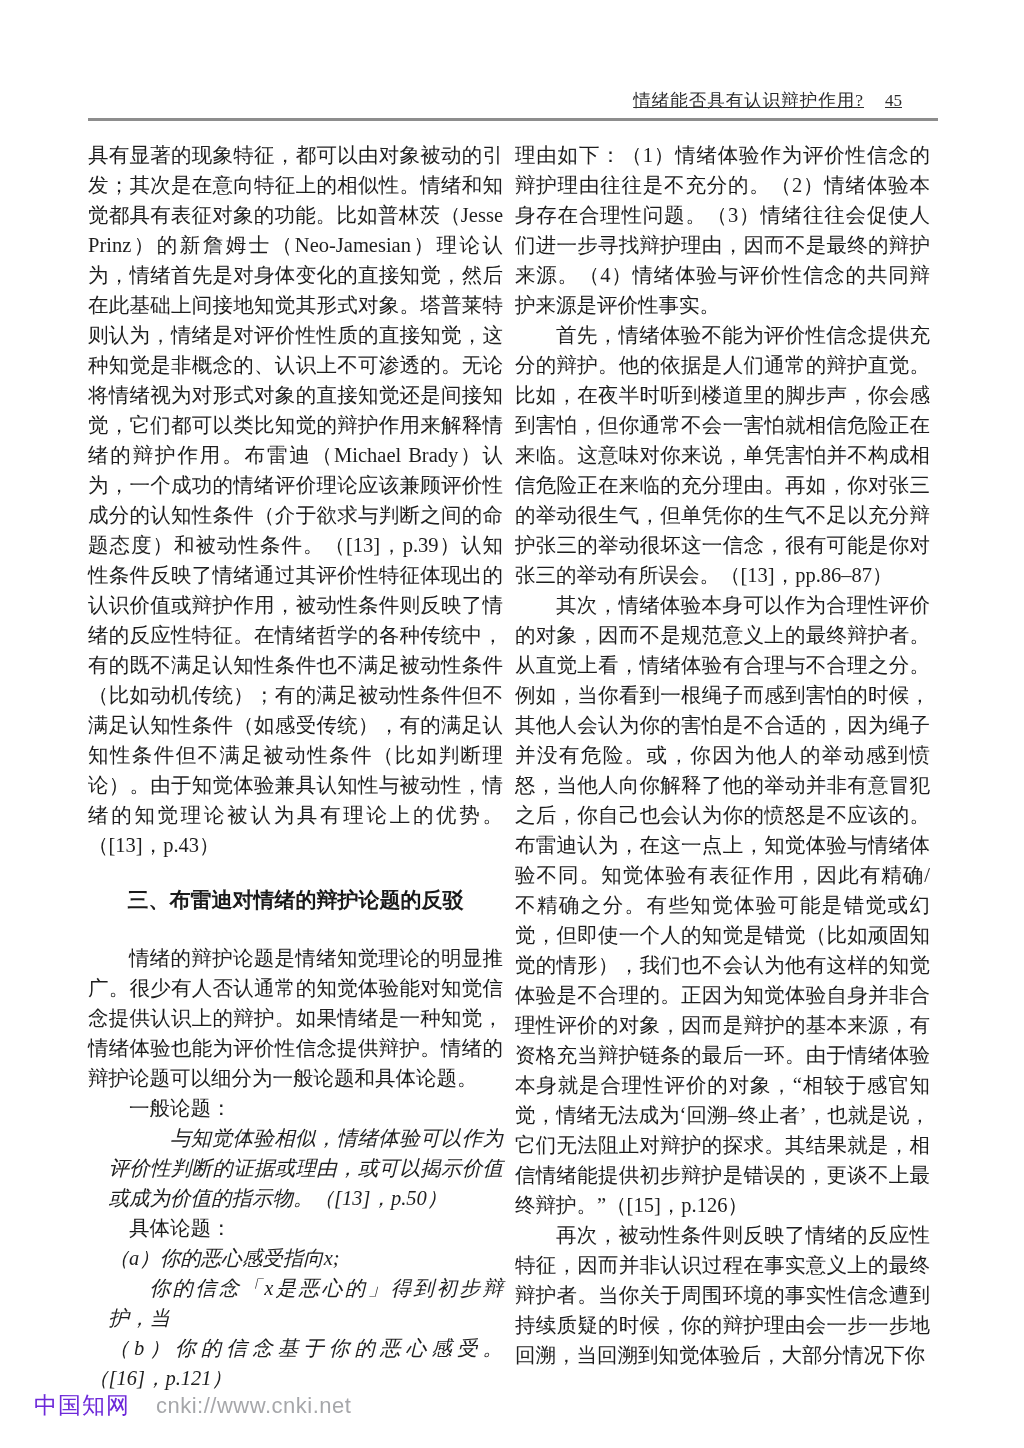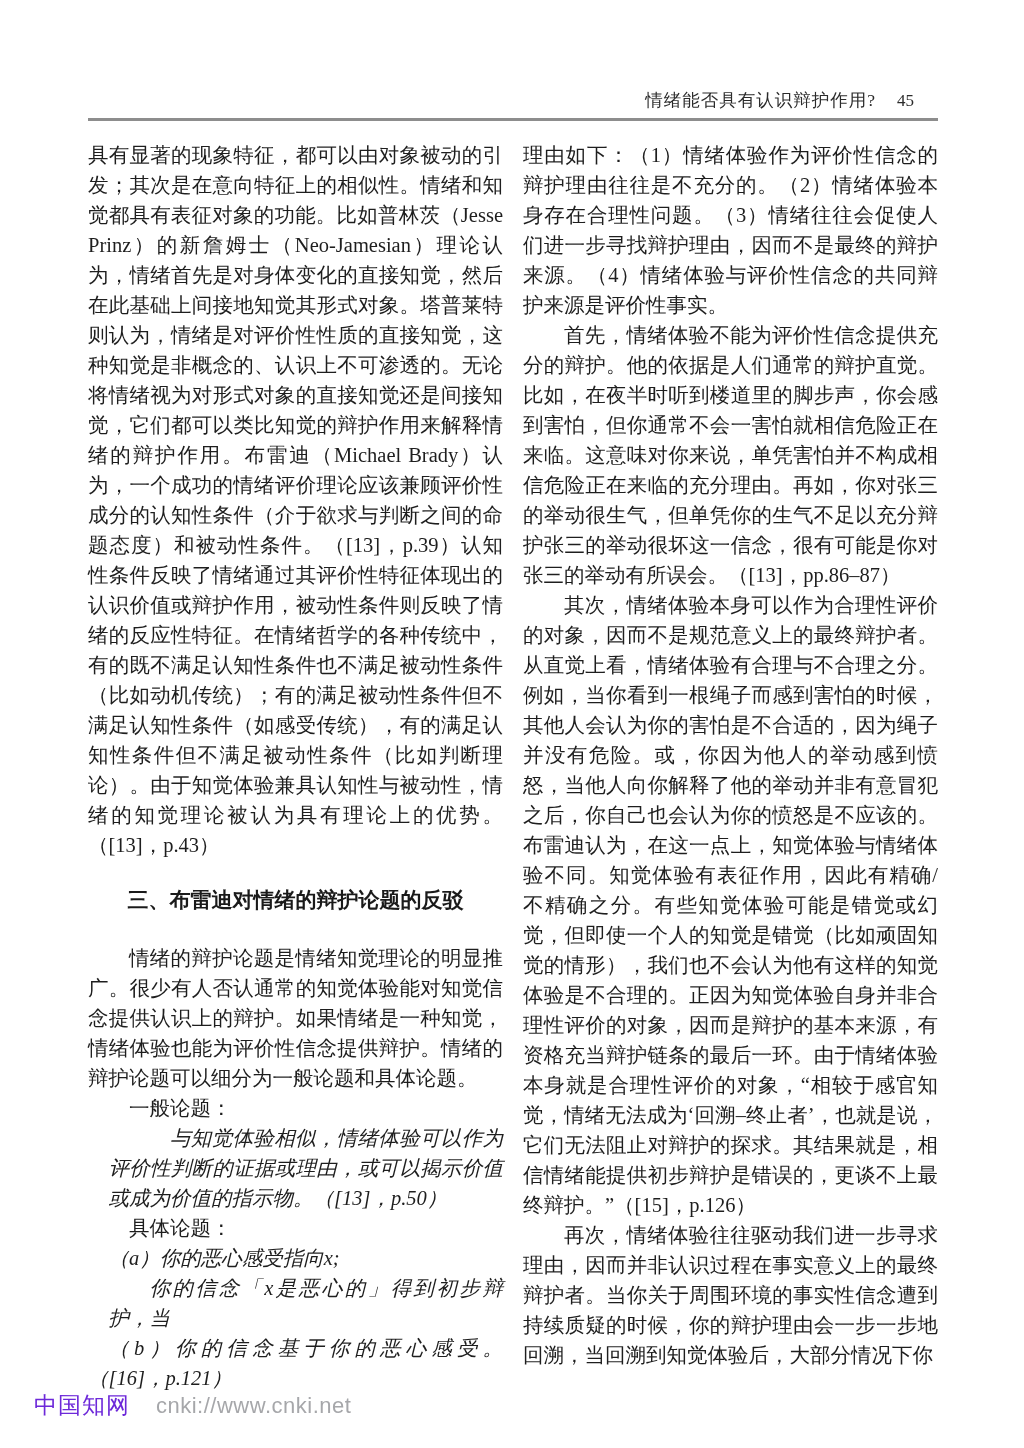--- a/index.html
+++ b/index.html
@@ -16,49 +16,50 @@
     color: #1e1e1e;
   }
   .page {
     position: absolute;
     inset: 0;
   }
   
   .running-header {
     position: absolute;
     top: 88px;
-    left: 100px;
+    left: 88px;
     width: 850px;
     display: flex;
     justify-content: flex-end;
     align-items: baseline;
     gap: 21px;
     padding-right: 36px;
     box-sizing: border-box;
     font-size: 17.5px;
     color: #2b2b2b;
+    text-decoration: underline;
   }
   .running-header .title { letter-spacing: 1px; }
   .running-header .pagenum { font-size: 17px; }
   .header-rule {
     position: absolute;
     top: 118px;
     left: 88px;
     width: 850px;
     height: 3px;
     background: #8d8d8d;
   }
   
   .columns {
     position: absolute;
     top: 140px;
     left: 88px;
     width: 850px;
     display: flex;
-    gap: 20px;
+    gap: 12px;
   }
   .col {
     width: 415px;
     font-size: 20.5px;
     line-height: 30px;
     text-align: justify;
     text-justify: inter-character;
   }
   .col p { margin: 0; }
   .indent { text-indent: 2em; }
@@ -130,21 +131,21 @@
       <p class="indent">具体论题：</p>
       <p class="quote quote-item">（a）你的恶心感受指向x;</p>
       <p class="quote quote-intro">你的信念「x是恶心的」得到初步辩护，当</p>
       <p class="quote quote-item">（b）你的信念基于你的恶心感受。（[16]，p.121）</p>
     </div>
 
     <div class="col">
       <p class="noindent">理由如下：（1）情绪体验作为评价性信念的辩护理由往往是不充分的。（2）情绪体验本身存在合理性问题。（3）情绪往往会促使人们进一步寻找辩护理由，因而不是最终的辩护来源。（4）情绪体验与评价性信念的共同辩护来源是评价性事实。</p>
       <p class="indent">首先，情绪体验不能为评价性信念提供充分的辩护。他的依据是人们通常的辩护直觉。比如，在夜半时听到楼道里的脚步声，你会感到害怕，但你通常不会一害怕就相信危险正在来临。这意味对你来说，单凭害怕并不构成相信危险正在来临的充分理由。再如，你对张三的举动很生气，但单凭你的生气不足以充分辩护张三的举动很坏这一信念，很有可能是你对张三的举动有所误会。（[13]，pp.86–87）</p>
       <p class="indent">其次，情绪体验本身可以作为合理性评价的对象，因而不是规范意义上的最终辩护者。从直觉上看，情绪体验有合理与不合理之分。例如，当你看到一根绳子而感到害怕的时候，其他人会认为你的害怕是不合适的，因为绳子并没有危险。或，你因为他人的举动感到愤怒，当他人向你解释了他的举动并非有意冒犯之后，你自己也会认为你的愤怒是不应该的。布雷迪认为，在这一点上，知觉体验与情绪体验不同。知觉体验有表征作用，因此有精确/不精确之分。有些知觉体验可能是错觉或幻觉，但即使一个人的知觉是错觉（比如顽固知觉的情形），我们也不会认为他有这样的知觉体验是不合理的。正因为知觉体验自身并非合理性评价的对象，因而是辩护的基本来源，有资格充当辩护链条的最后一环。由于情绪体验本身就是合理性评价的对象，“相较于感官知觉，情绪无法成为‘回溯–终止者’，也就是说，它们无法阻止对辩护的探求。其结果就是，相信情绪能提供初步辩护是错误的，更谈不上最终辩护。”（[15]，p.126）</p>
-      <p class="indent">再次，情绪体验往往驱动我们进一步寻求理由，因而并非认识过程在事实意义上的最终辩护者。当你关于周围环境的事实性信念遭到持续质疑的时候，你的辩护理由会一步一步地回溯，当回溯到知觉体验后，大部分情况下你</p>
+      <p class="indent">再次，被动性条件则反映了情绪的反应性特征，因而并非认识过程在事实意义上的最终辩护者。当你关于周围环境的事实性信念遭到持续质疑的时候，你的辩护理由会一步一步地回溯，当回溯到知觉体验后，大部分情况下你</p>
     </div>
 
   </div>
 
   <div class="footer">
     <span class="site-name">中国知网</span>
     <span class="site-url">cnki://www.cnki.net</span>
   </div>
 
 </div>

